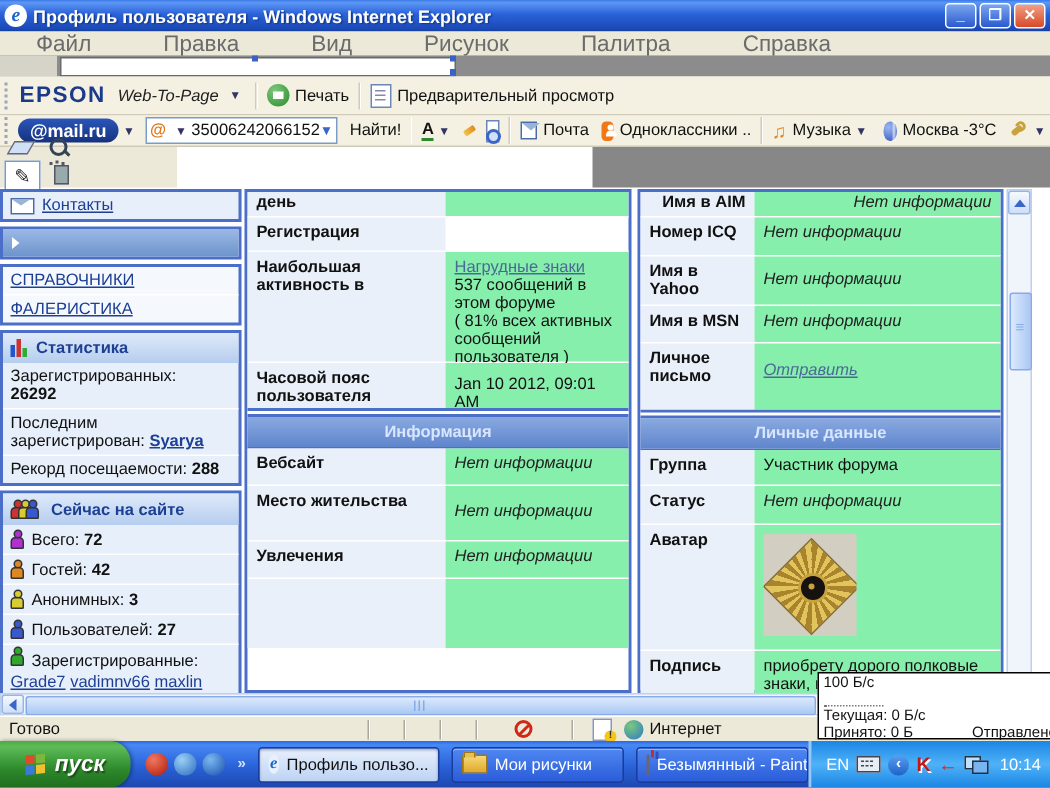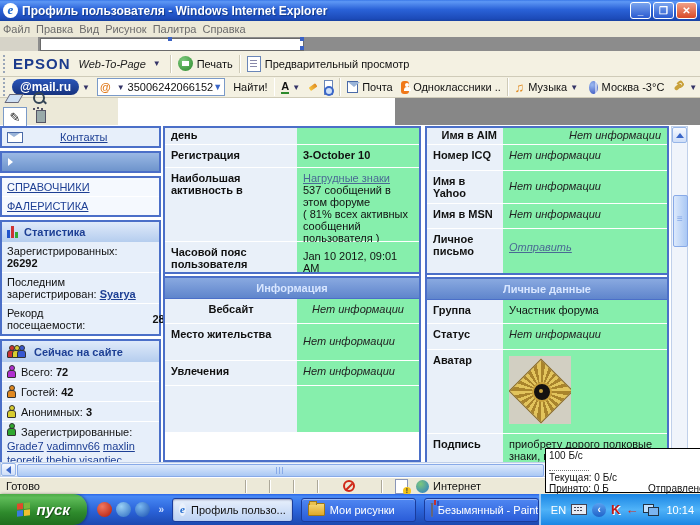--- a/index.html
+++ b/index.html
@@ -14,21 +14,21 @@
     white-space:nowrap;overflow:hidden;flex:1;}
   .ie-e{width:15px;height:15px;border-radius:50%;background:#fff;color:#1a66cc;font-weight:bold;
     font-family:"Liberation Serif",serif;font-style:italic;text-align:center;line-height:14px;font-size:13px;}
   .winbtn{width:21px;height:17px;margin-left:2px;border-radius:3px;border:1px solid #fff;
     color:#fff;font-size:10px;font-weight:bold;text-align:center;line-height:15px;box-sizing:border-box;}
   .btn-blue{background:linear-gradient(180deg,#7ba5ee,#2a5ad0);}
   .btn-red{background:linear-gradient(180deg,#f0a088,#d84a28);}
   
   .menubar{left:0;top:21px;width:700px;height:16px;background:#ece9d8;border-bottom:1px solid #d8d4c4;
     display:flex;align-items:center;}
-  .menu-item{padding:0 3px;color:#6b6b6b;font-size:11px;}
+  .menu-item{padding:0 24px;color:#6b6b6b;font-size:15px;}
   
   .graystrip{left:0;top:37px;width:700px;height:14px;background:#8c8c8c;}
   .graystrip .leftpad{position:absolute;left:0;top:0;width:38px;height:14px;background:#d6d3c8;}
   .sel-box{position:absolute;left:40px;top:1px;width:262px;height:11px;background:#fff;border:1px solid #6a6a6a;}
   .handle{position:absolute;width:4px;height:4px;background:#3a62c4;}
   
   .toolbar{left:0;width:700px;background:#f4f1e2;border-bottom:1px solid #cfcbb8;display:flex;align-items:center;box-sizing:border-box;}
   .grip{width:3px;height:18px;border-left:2px dotted #9aa6b8;margin:0 5px 0 3px;}
   .tsep{width:1px;height:18px;background:#cfcbb8;border-right:1px solid #fff;margin:0 6px;}
   .epson-logo{color:#1b3a8c;font-weight:bold;font-size:15px;letter-spacing:1px;}
@@ -71,21 +71,21 @@
   .eraser-ico{width:12px;height:7px;background:#cfe0f4;border:1px solid #667;transform:skewX(-30deg);}
   .mag-ico{width:8px;height:8px;border:2px solid #345;border-radius:50%;position:relative;}
   .mag-ico::after{content:"";position:absolute;left:7px;top:7px;width:5px;height:2px;background:#345;transform:rotate(45deg);}
   .pencil-glyph{font-size:13px;color:#222;}
   .spray-ico{width:8px;height:11px;background:#9aa;border:1px solid #556;position:relative;}
   .spray-ico::after{content:"";position:absolute;left:-4px;top:-3px;width:2px;height:2px;background:#556;box-shadow:4px -1px 0 #556,8px 0 0 #556;}
   
   .sb{left:0;top:126px;width:161px;}
   .sb-block{border:2px solid #4b6fc8;background:#e7effa;margin-bottom:3px;}
   .sb-row{padding:3px 5px;display:flex;align-items:center;border-bottom:1px solid #fff;}
-  .sb-row:last-child{border-bottom:none;gap:32px;}
+  .sb-row:last-child{border-bottom:none;}
   .sb-link{color:#1d3f94;text-decoration:underline;cursor:pointer;}
   .sb-header{background:linear-gradient(180deg,#dfeafa,#b5cdee);font-weight:bold;color:#1d3f94;
     padding:4px 5px;display:flex;align-items:center;}
   .arrow-row{background:linear-gradient(180deg,#9ab8e4,#6e94cc);height:18px;display:flex;align-items:center;padding:0 6px;}
   .arrow-row::before{content:"";border-left:5px solid #fff;border-top:4px solid transparent;border-bottom:4px solid transparent;}
   .env2{width:14px;height:9px;background:#fff;border:1px solid #4a6aa8;margin-right:5px;position:relative;flex:none;}
   .env2::after{content:"";position:absolute;left:0;top:0;border-left:6px solid transparent;border-right:6px solid transparent;border-top:4px solid #9ab4d8;}
   .bars-ico{display:flex;align-items:flex-end;gap:1px;margin-right:6px;height:12px;}
   .bars-ico i{display:block;width:3px;}
   .pico{position:relative;display:inline-block;width:9px;height:13px;margin-right:5px;flex:none;}
@@ -328,56 +328,60 @@
       <div class="sb-row">
         <span class="pico" style="--c:#e08820;"></span>
         <span>Гостей:</span>&nbsp;
         <span class="sb-bold">42</span>
       </div>
       <div class="sb-row">
         <span class="pico" style="--c:#d8cc30;"></span>
         <span>Анонимных:</span>&nbsp;
         <span class="sb-bold">3</span>
       </div>
+      <div class="sb-row">
+        <span class="pico" style="--c:#3858d0;"></span>
+        <span>Пользователей:</span>&nbsp;
+        <span class="sb-bold">27</span>
+      </div>
       <div class="sb-users">
         <span class="pico" style="--c:#30a830;"></span><span>Зарегистрированные:</span><br>
         <span class="sb-link">Grade7</span>
         <span class="sb-link">vadimnv66</span>
         <span class="sb-link">maxlin</span>
         <span class="sb-link">teoretik</span>
         <span class="sb-link">thebig</span>
         <span class="sb-link">visantiec</span>
       </div>
     </div>
   </div>
 
   <div class="abs pcol pcol-left">
     <div class="r" style="height:16px;overflow:hidden;">
       <div class="lbl" style="padding-top:1px;">день</div>
       <div class="val"></div>
     </div>
     <div class="r" style="height:22px;">
       <div class="lbl">Регистрация</div>
-      <div class="val" style="font-weight:bold;">3-October 10</div>
     </div>
     <div class="r" style="height:73px;">
       <div class="lbl">Наибольшая активность в</div>
       <div class="val">
         <span class="lnk">Нагрудные знаки</span><br>
         <span>537 сообщений в этом форуме</span><br>
         <span>( 81% всех активных сообщений пользователя )</span>
       </div>
     </div>
     <div class="r" style="height:30px;border-bottom:none;">
       <div class="lbl">Часовой пояс пользователя</div>
       <div class="val" style="padding-top:8px;">Jan 10 2012, 09:01 AM</div>
     </div>
     <div class="mid-divider"></div>
     <div class="sec-header">Информация</div>
-    <div class="r" style="height:24px;text-align:center;">
+    <div class="r" style="height:24px;">
       <div class="lbl">Вебсайт</div>
       <div class="val muted">Нет информации</div>
     </div>
     <div class="r" style="height:36px;">
       <div class="lbl">Место жительства</div>
       <div class="val muted" style="padding-top:11px;">Нет информации</div>
     </div>
     <div class="r" style="height:24px;">
       <div class="lbl">Увлечения</div>
       <div class="val muted">Нет информации</div>

